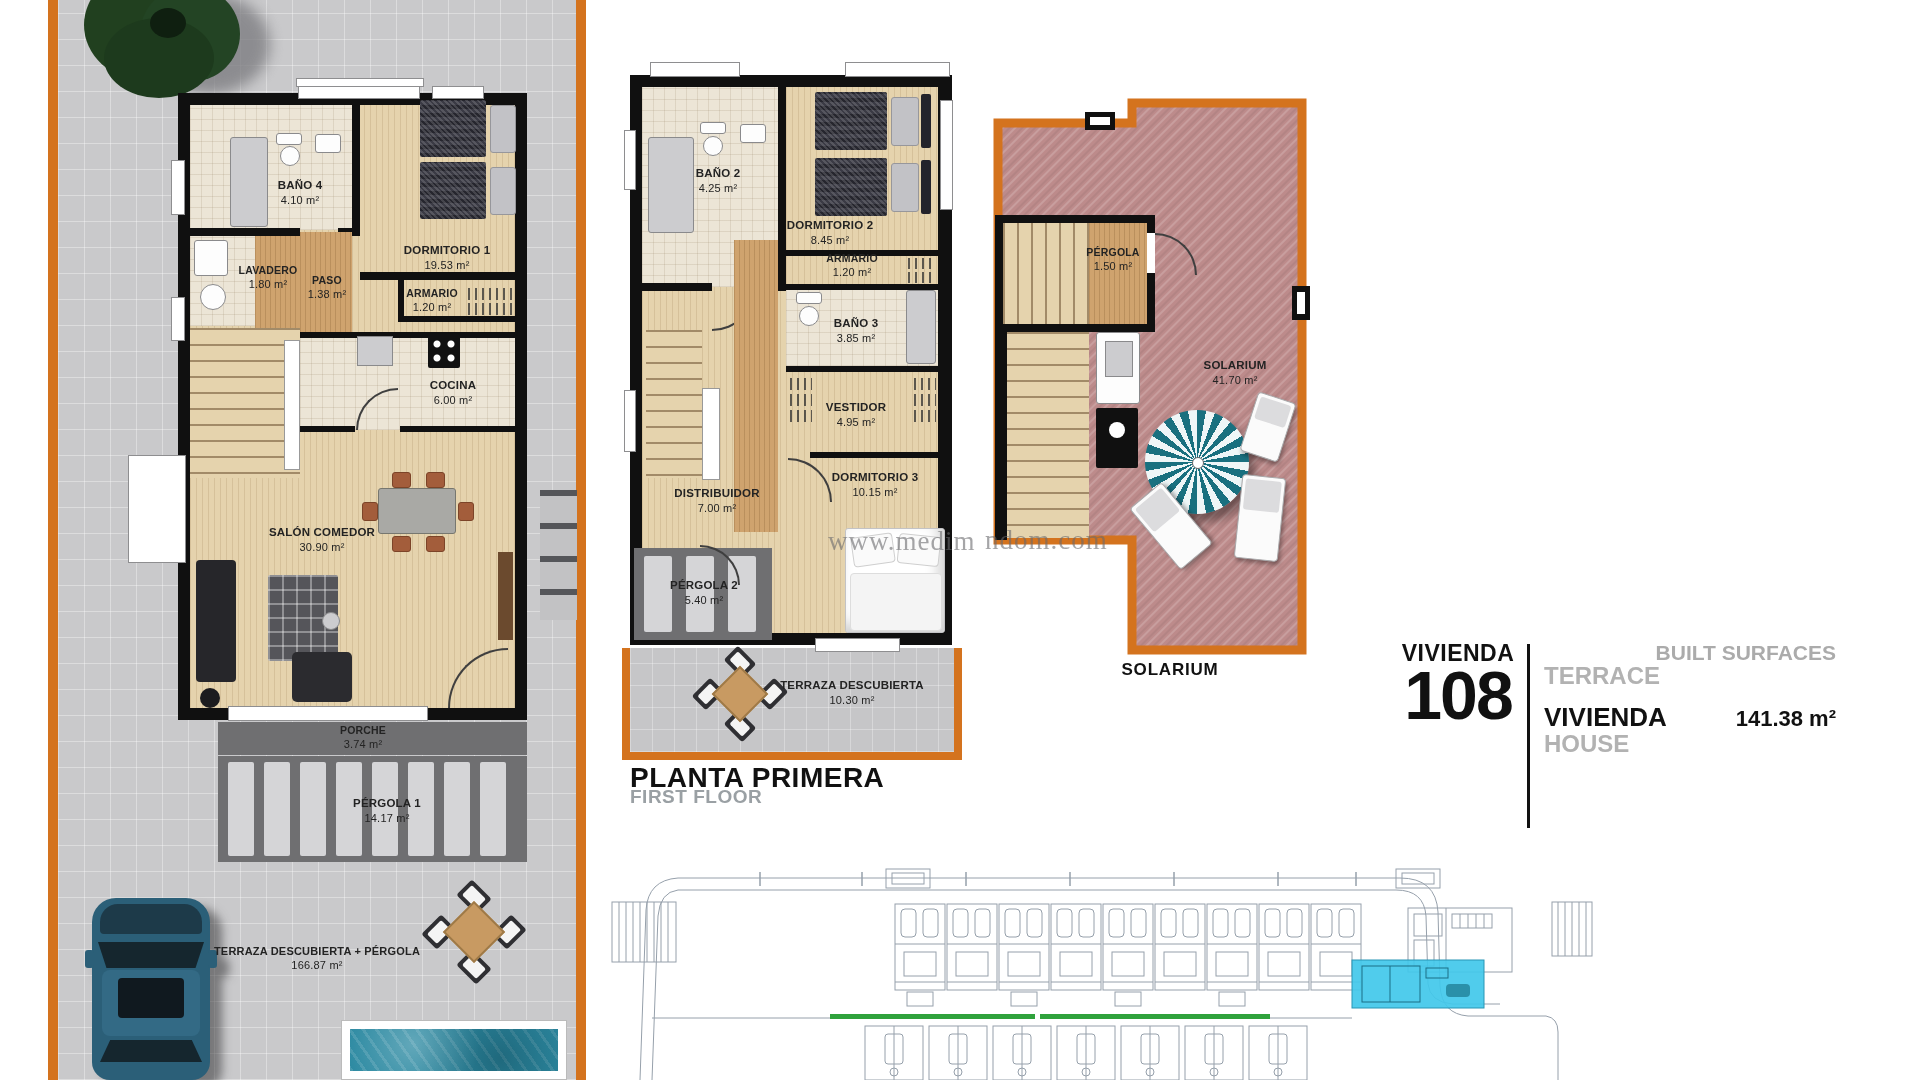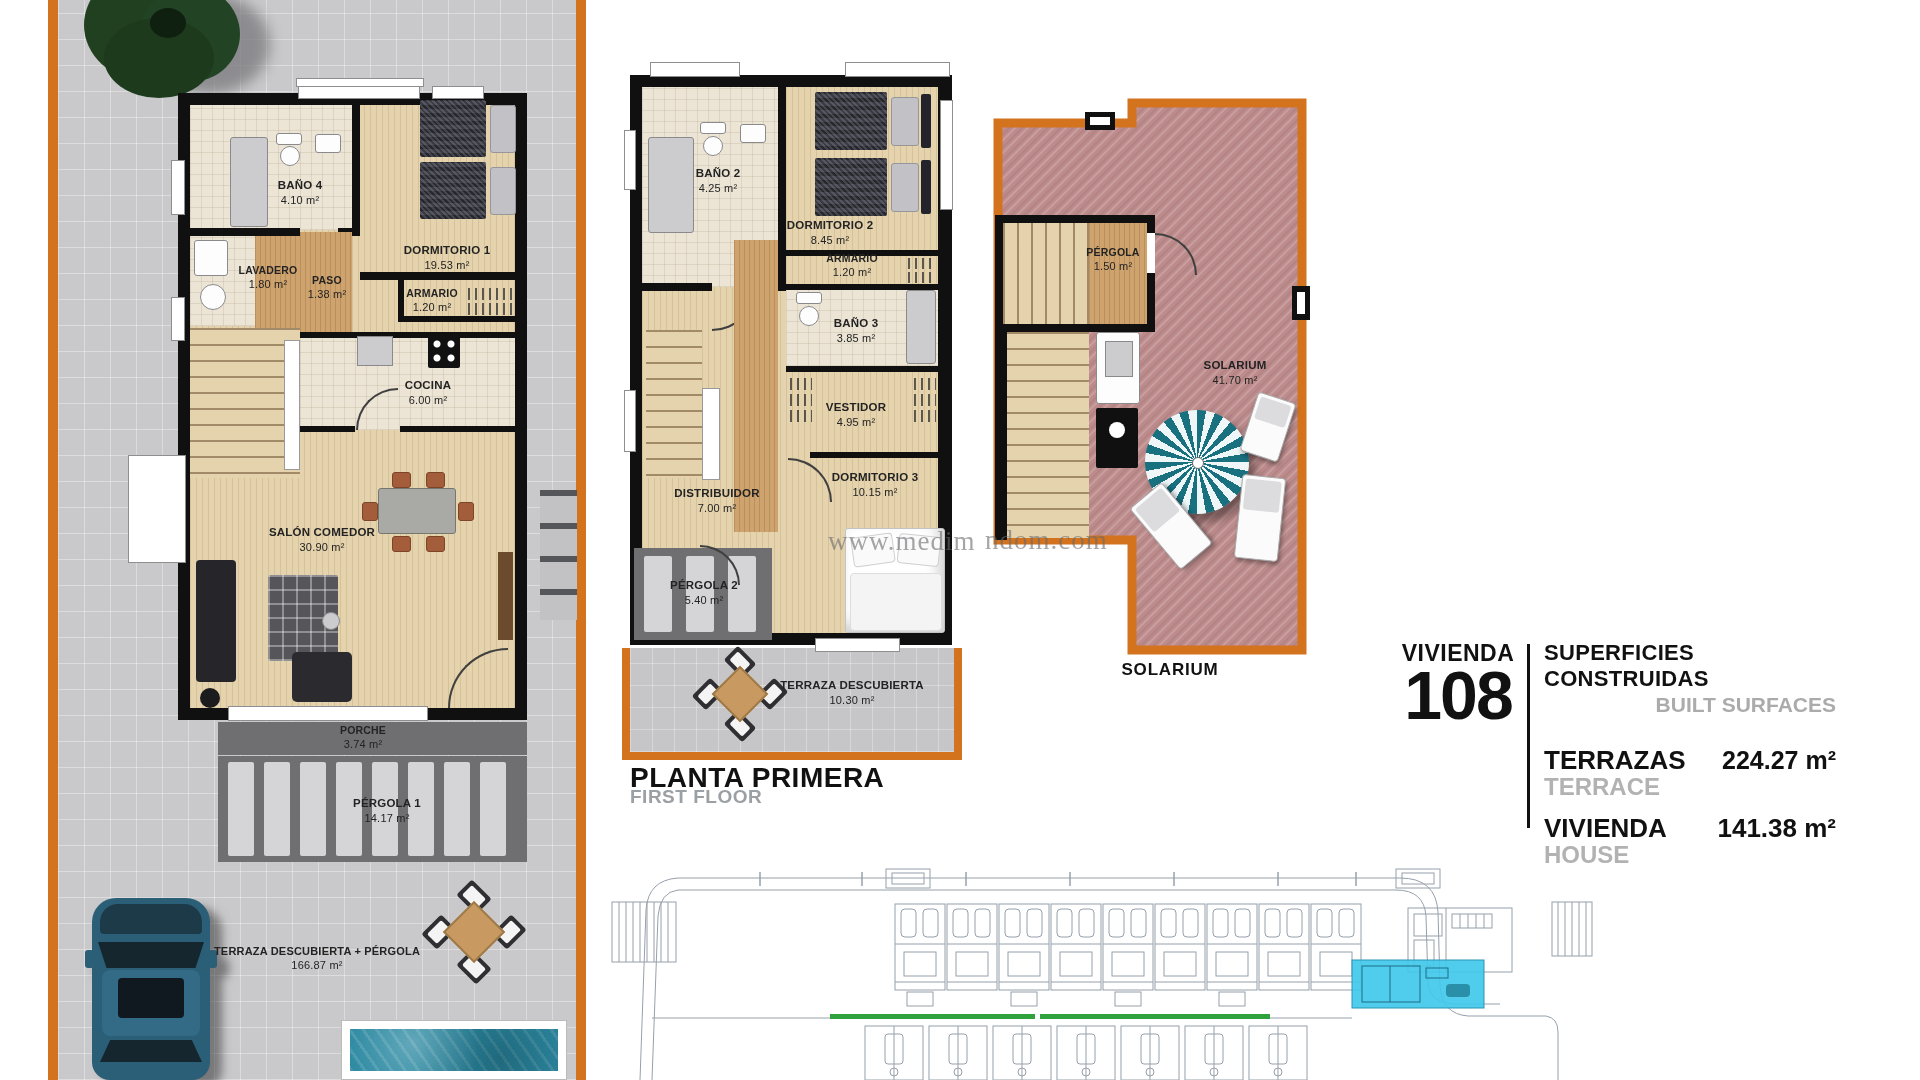--- a/index.html
+++ b/index.html
@@ -203,21 +203,21 @@
         <div class="ar">1.38 m²</div>
       </div>
     <div class="rl" style="left:447px;top:243px">
         <div>DORMITORIO 1</div>
         <div class="ar">19.53 m²</div>
       </div>
     <div class="rl" style="left:432px;top:287px;font-size:10.5px">
         <div>ARMARIO</div>
         <div class="ar">1.20 m²</div>
       </div>
-    <div class="rl" style="left:428px;top:378px">
+    <div class="rl" style="left:453px;top:378px">
         <div>COCINA</div>
         <div class="ar">6.00 m²</div>
       </div>
     <div class="rl" style="left:322px;top:525px">
         <div>SALÓN COMEDOR</div>
         <div class="ar">30.90 m²</div>
       </div>
     <div class="rl" style="left:363px;top:724px;font-size:10.5px">
         <div>PORCHE</div>
         <div class="ar">3.74 m²</div>
@@ -410,30 +410,25 @@
         <div class="ar">41.70 m²</div>
       </div>
     <div class="cap" style="left:1100px;top:660px;width:140px;text-align:center;font-size:17px;letter-spacing:.8px">SOLARIUM</div>
   </div>
 
   <div>
     <div class="cap" style="left:1396px;top:640px;width:124px;text-align:center;font-size:23px;letter-spacing:.5px">VIVIENDA</div>
     <div class="cap" style="left:1386px;top:656px;width:144px;text-align:center;font-size:68px;letter-spacing:-2px">108</div>
     <div class="abs" style="left:1527px;top:644px;width:3px;height:184px;background:#111"></div>
     <div class="abs" style="left:1544px;top:640px;width:292px">
-      <div class="cap" style="position:static;font-size:22px;letter-spacing:.3px">SUPERFICIES CONSTRUIDAS</div>
       <div class="cap" style="position:static;font-size:21px;color:#ababab;text-align:right;margin-top:1px">BUILT SURFACES</div>
-      <div style="display:flex;justify-content:space-between;align-items:baseline;margin-top:28px">
-        <span class="cap" style="position:static;font-size:26px">TERRAZAS</span>
-        <span style="font-size:25px;font-weight:700;color:#111">224.27 m²</span>
-      </div>
       <div class="cap" style="position:static;font-size:24px;color:#b2b2b2;margin-top:-3px">TERRACE</div>
       <div style="display:flex;justify-content:space-between;align-items:baseline;margin-top:12px">
         <span class="cap" style="position:static;font-size:26px">VIVIENDA</span>
-        <span class="cap" style="position:static;font-size:26px">141.38 m²</span>
+        <span class="cap" style="position:static;font-size:22px">141.38 m²</span>
       </div>
       <div class="cap" style="position:static;font-size:24px;color:#b2b2b2;margin-top:-3px">HOUSE</div>
     </div>
   </div>
 
   <svg class="abs" style="left:600px;top:868px" width="1000" height="212" viewBox="0 0 1000 212">
     <g stroke="#96a0ab" fill="none" stroke-width="1">
 
       <path d="M78,10 L800,10 Q836,10 838,44 L840,118 Q842,146 868,148 L946,148 Q958,150 958,164 L958,212"></path>
       <path d="M78,22 L796,22 Q824,22 826,48 L828,116 Q830,134 852,136 L900,136"></path>

